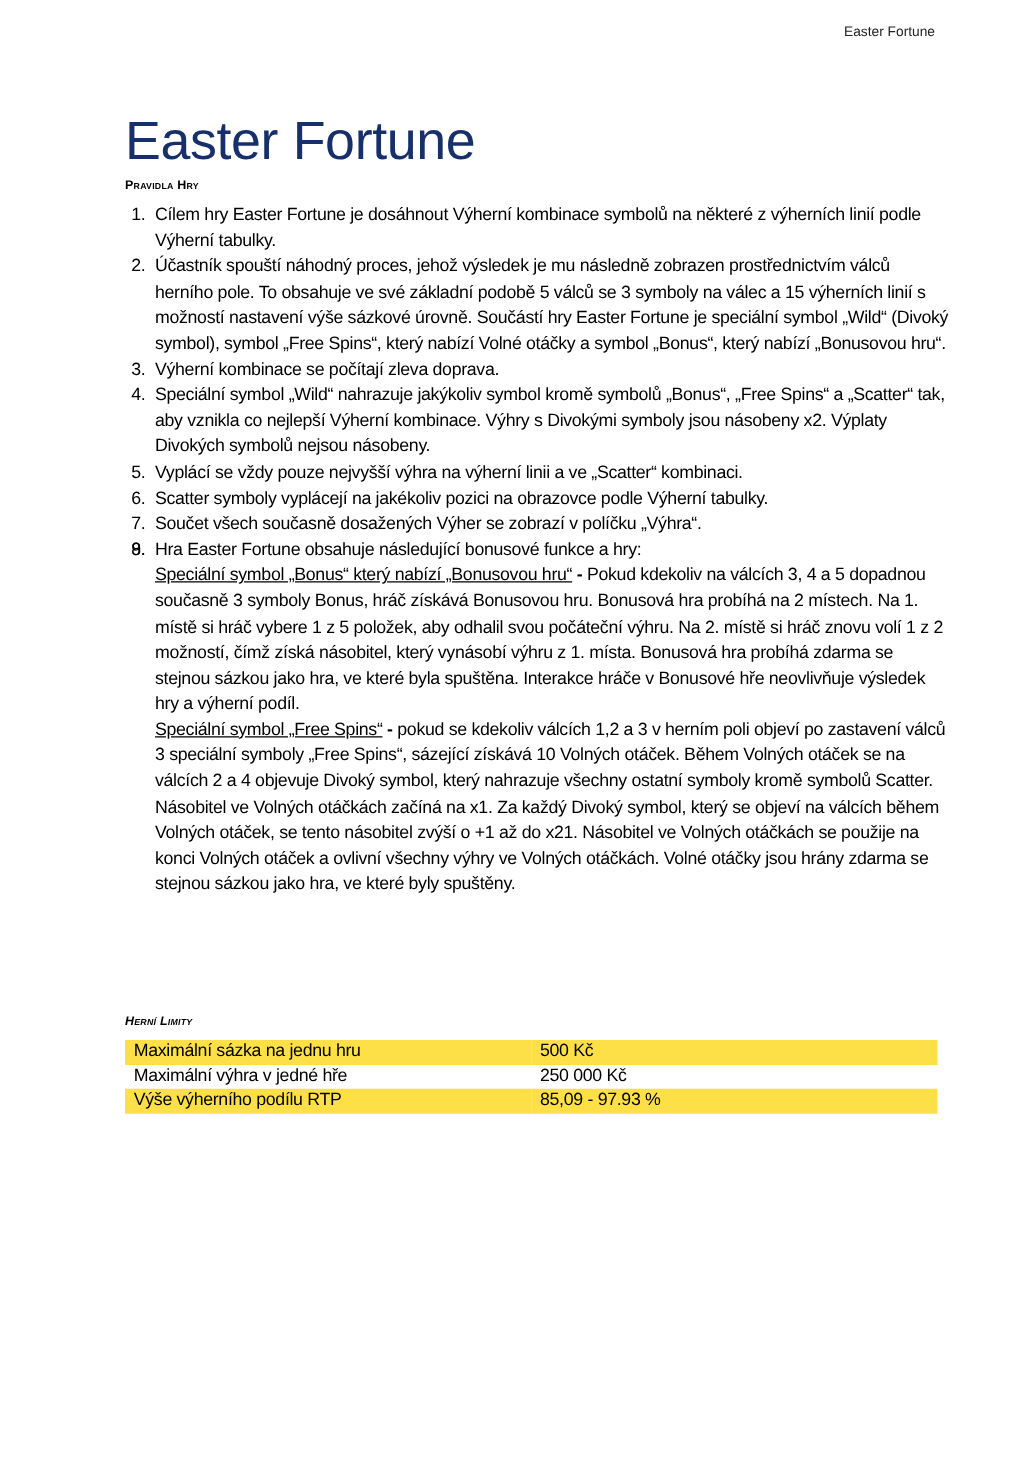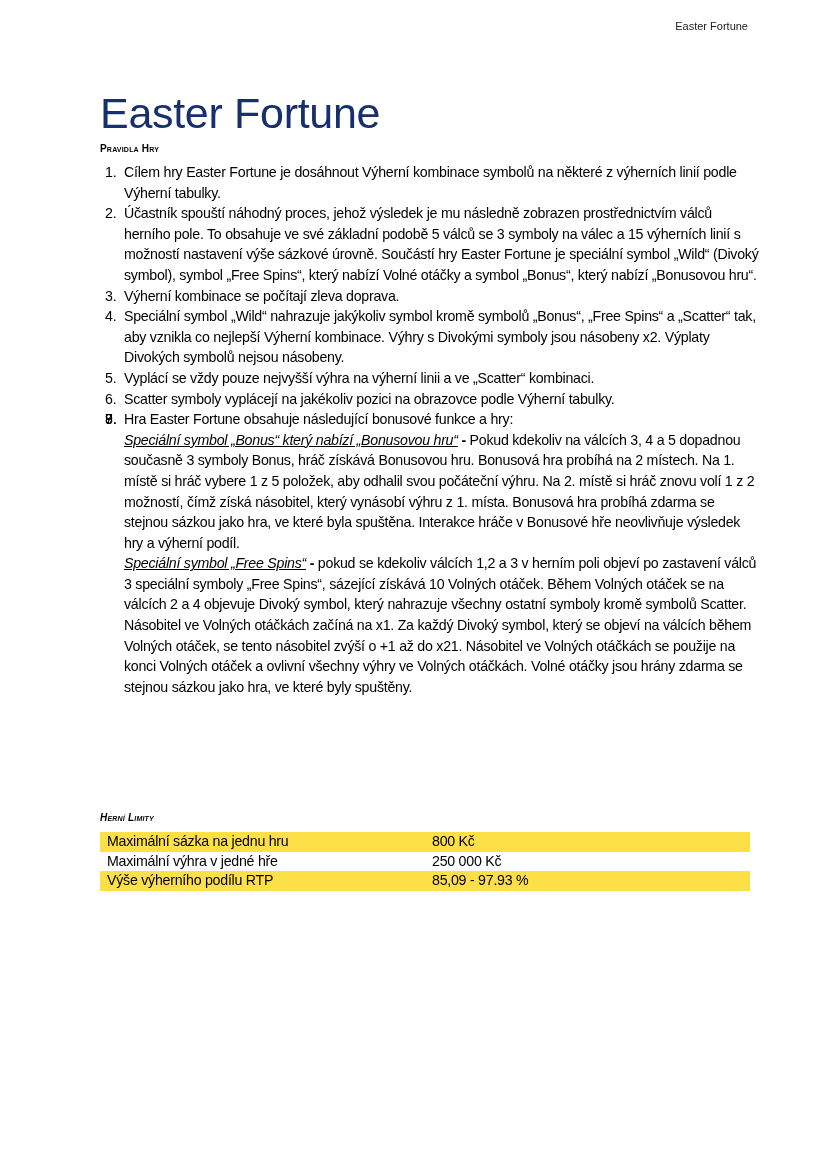--- a/index.html
+++ b/index.html
@@ -9,21 +9,21 @@
   .title { position: absolute; left: 100px; top: 88px; margin: 0; font-size: 43px; font-weight: normal;
            color: #17306b; letter-spacing: -0.3px; line-height: 50px; }
   .section-heading { position: absolute; left: 100px; margin: 0; font-size: 10px; font-weight: bold;
                      font-variant: small-caps; letter-spacing: 0.2px; }
   .rules-heading { top: 143px; }
   .limits-heading { top: 812px; font-style: italic; }
   .rules { position: absolute; left: 100px; top: 162px; width: 660px; margin: 0; padding: 0; list-style: none;
            font-size: 14.2px; line-height: 20.6px; letter-spacing: -0.25px; }
   .rule { position: relative; padding-left: 24px; }
   .rule .num { position: absolute; left: 5px; top: 0; }
-  .sub-title { text-decoration: underline; font-style: italic; }
+  .sub-title { text-decoration: underline; }
   .dash { font-weight: bold; }
   .limits-table { position: absolute; left: 100px; top: 832px; width: 650px; border-collapse: collapse;
                   font-size: 14.2px; letter-spacing: -0.25px; }
   .limits-table td { padding: 0 0 0 7px; height: 19.5px; line-height: 19.5px; }
   .limits-table td.val { padding-left: 7px; }
   .limits-table tr.shaded td { background: #fde047; }
   .limits-table td.lbl { width: 318px; }
 </style>
 </head>
 <body>
@@ -54,20 +54,21 @@
   <li class="rule">
     <span class="num">5.</span>
     <span>Vyplácí se vždy pouze nejvyšší výhra na výherní linii a ve „Scatter“ kombinaci.</span>
   </li>
   <li class="rule">
     <span class="num">6.</span>
     <span>Scatter symboly vyplácejí na jakékoliv pozici na obrazovce podle Výherní tabulky.</span>
   </li>
   <li class="rule">
     <span class="num">7.</span>
+    <span>Součet všech současně dosažených Výher se zobrazí v políčku „Výhra“.</span>
   </li>
   <li class="rule">
     <span class="num">8.</span>
   </li>
   <li class="rule">
     <span class="num">9.</span>
     <span>Hra Easter Fortune obsahuje následující bonusové funkce a hry:</span>
     <div>
       <span class="sub-title">Speciální symbol „Bonus“ který nabízí „Bonusovou hru“</span><span class="dash"> - </span><span>Pokud kdekoliv na válcích 3, 4 a 5 dopadnou současně 3 symboly Bonus, hráč získává Bonusovou hru. Bonusová hra probíhá na 2 místech. Na 1. místě si hráč vybere 1 z 5 položek, aby odhalil svou počáteční výhru. Na 2. místě si hráč znovu volí 1 z 2 možností, čímž získá násobitel, který vynásobí výhru z 1. místa. Bonusová hra probíhá zdarma se stejnou sázkou jako hra, ve které byla spuštěna. Interakce hráče v Bonusové hře neovlivňuje výsledek hry a výherní podíl.</span>
     </div>
@@ -76,21 +77,21 @@
     </div>
   </li>
 </ol>
 
 <h2 class="section-heading limits-heading">Herní Limity</h2>
 
 <table class="limits-table">
   <tbody>
     <tr class="shaded">
       <td class="lbl">Maximální sázka na jednu hru</td>
-      <td class="val">800 Kč</td>
+      <td class="val">500 Kč</td>
     </tr>
     <tr>
       <td class="lbl">Maximální výhra v jedné hře</td>
       <td class="val">250 000 Kč</td>
     </tr>
     <tr class="shaded">
       <td class="lbl">Výše výherního podílu RTP</td>
       <td class="val">85,09 - 97.93 %</td>
     </tr>
   </tbody>

